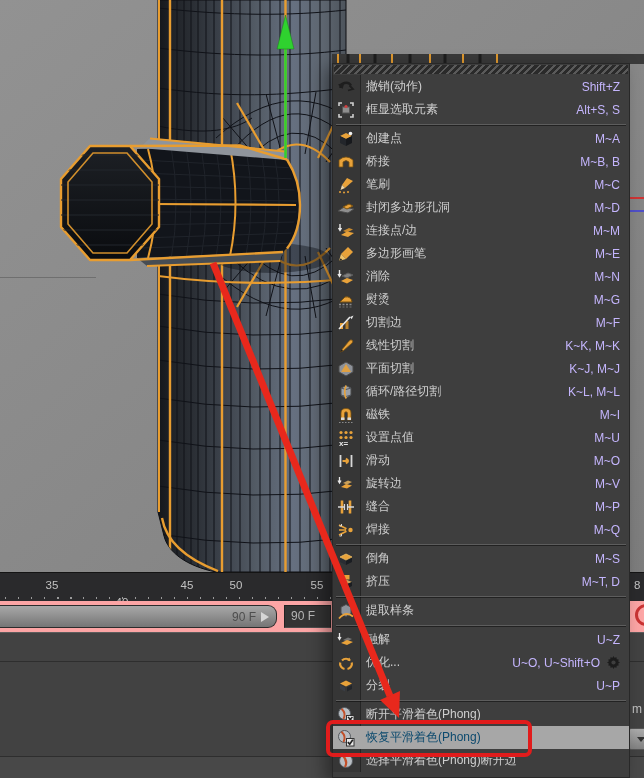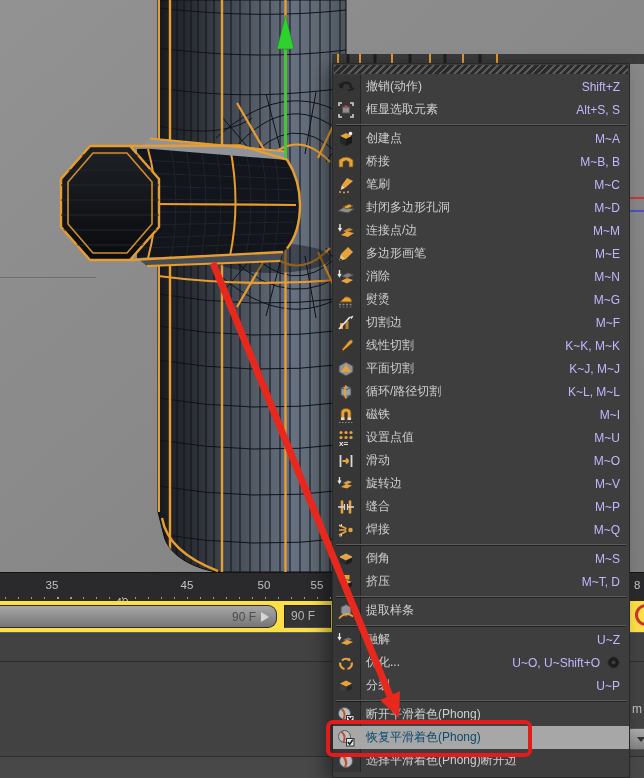--- a/index.html
+++ b/index.html
@@ -10,21 +10,21 @@
 
   
   .ruler{position:absolute;left:0;top:572px;width:644px;height:29px;background:#2a2a2c;
          border-top:1px solid #141414;box-sizing:border-box;z-index:2;}
   .ruler .rlab{position:absolute;top:6px;transform:translateX(-50%);font-size:11.5px;color:#c2c2c2;}
   .ruler .rlab.partial{transform:none;}
   .ruler .ticks{position:absolute;left:5px;bottom:2px;width:634px;height:2px;
          background:repeating-linear-gradient(90deg,#9a9a9a 0 1.5px,transparent 1.5px 13px);}
 
   
-  .srow{position:absolute;left:0;top:601px;width:644px;height:31px;background:#fde047;z-index:2;}
+  .srow{position:absolute;left:0;top:601px;width:644px;height:31px;background:#fca5a5;z-index:2;}
   .track{position:absolute;left:0;top:4px;width:277px;height:23px;border-radius:0 9px 9px 0;
          background:linear-gradient(#a8a8a8,#757575);border:1px solid #2c2c2c;border-left:none;
          box-sizing:border-box;display:flex;align-items:center;justify-content:flex-end;}
   .track .tval{font-size:12px;color:#4e4e4e;margin-right:5px;}
   .track .ptri{width:0;height:0;border-left:8px solid #d6d6d6;border-top:5px solid transparent;
          border-bottom:5px solid transparent;margin-right:7px;}
   .ffield{position:absolute;left:284px;top:4px;width:47px;height:23px;background:#343434;
          border:1px solid #222;border-bottom-color:#4d4d4d;box-sizing:border-box;
          font-size:12px;color:#b5b5b5;line-height:21px;padding-left:6px;}
   .reccirc{position:absolute;left:635px;top:3px;width:16px;height:16px;border:3px solid #c93333;
@@ -243,21 +243,21 @@
           <path d="M497,54 V64"></path>
       </g>
     </g>
   </svg>
 
   <div class="ruler">
     <div id="rulerLabels">
         <span class="rlab" style="left: 52px;">35</span>
         <span class="rlab" style="left: 122px; margin-top: 17px;">40</span>
         <span class="rlab" style="left: 187px;">45</span>
-        <span class="rlab" style="left: 264px;">50</span>
+        <span class="rlab" style="left: 236px;">50</span>
         <span class="rlab" style="left: 317px;">55</span>
         <span class="rlab partial" style="left: 634px;">8</span>
       </div>
     <div class="ticks"></div>
   </div>
 
   <div class="srow">
     <div class="track">
       <span class="tval">90 F</span>
       <span class="ptri"></span>

